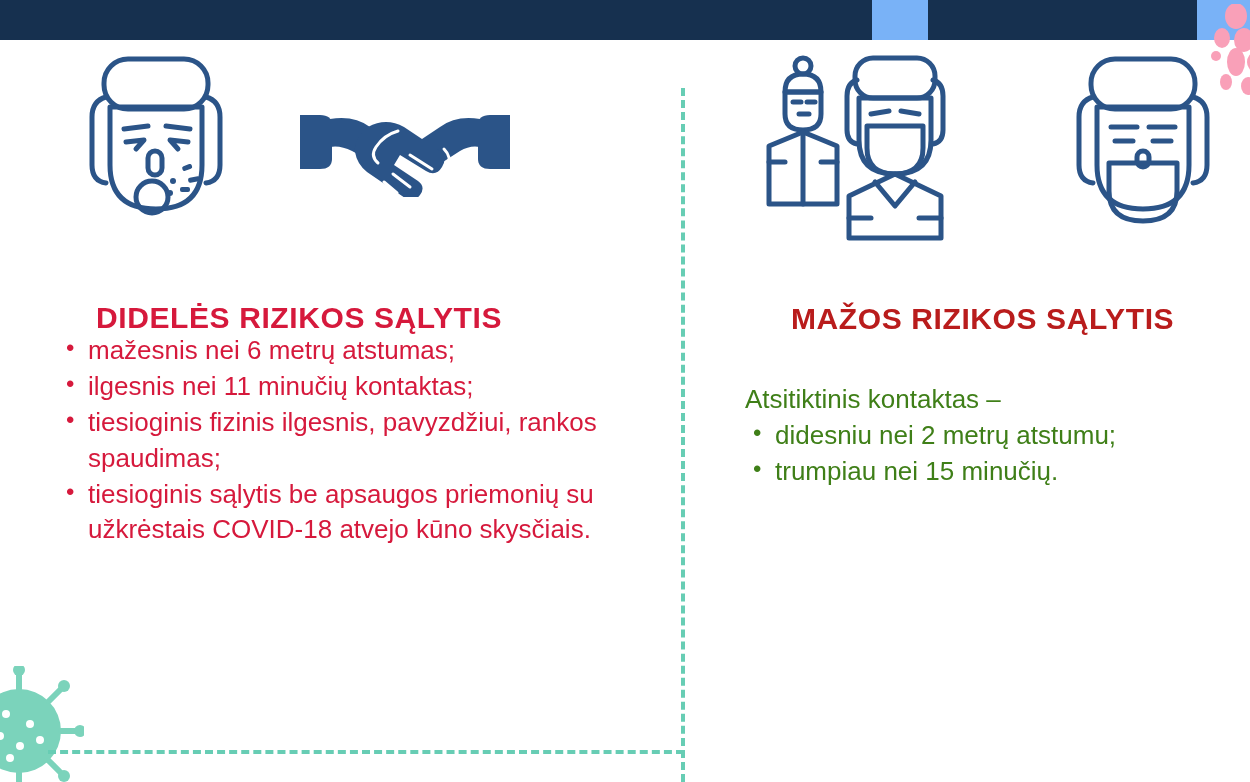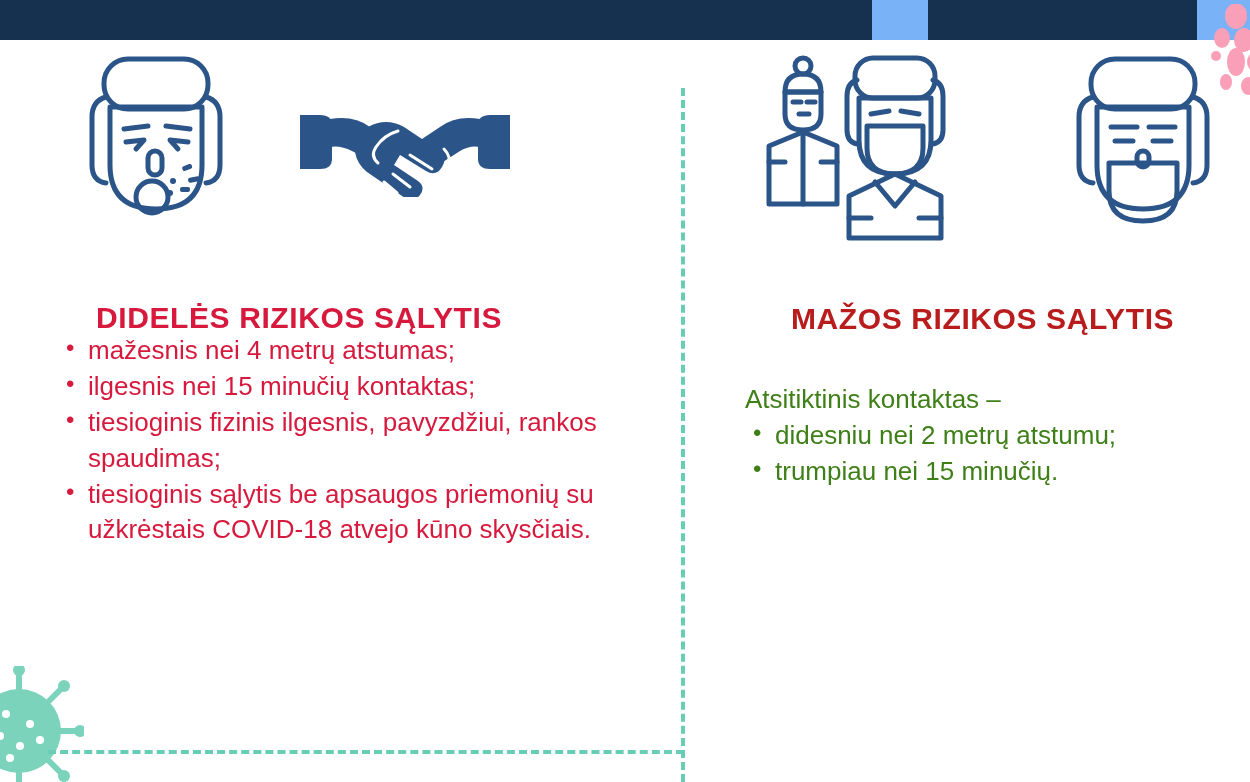--- a/index.html
+++ b/index.html
@@ -280,22 +280,22 @@
           <path d="M86 85 l13 11"></path>
           <path d="M146 52 q8 8 4 18"></path>
         </g>
       </svg>
     </div>
   </div>
 
   <h2 class="headline headline-left">DIDELĖS RIZIKOS SĄLYTIS</h2>
 
   <ul class="bullets list-left">
-    <li>mažesnis nei 4 metrų atstumas;</li>
-    <li> ilgesnis nei 15 minučių kontaktas;</li>
+    <li>mažesnis nei 6 metrų atstumas;</li>
+    <li> ilgesnis nei 11 minučių kontaktas;</li>
     <li> tiesioginis fizinis ilgesnis, pavyzdžiui, rankos spaudimas;</li>
     <li> tiesioginis sąlytis be apsaugos priemonių su užkrėstais COVID-18 atvejo kūno skysčiais.</li>
   </ul>
 </div>
 
 <div class="col col-right">
 
   <div class="icon-row right-row">
 
     <div class="icon-slot">

